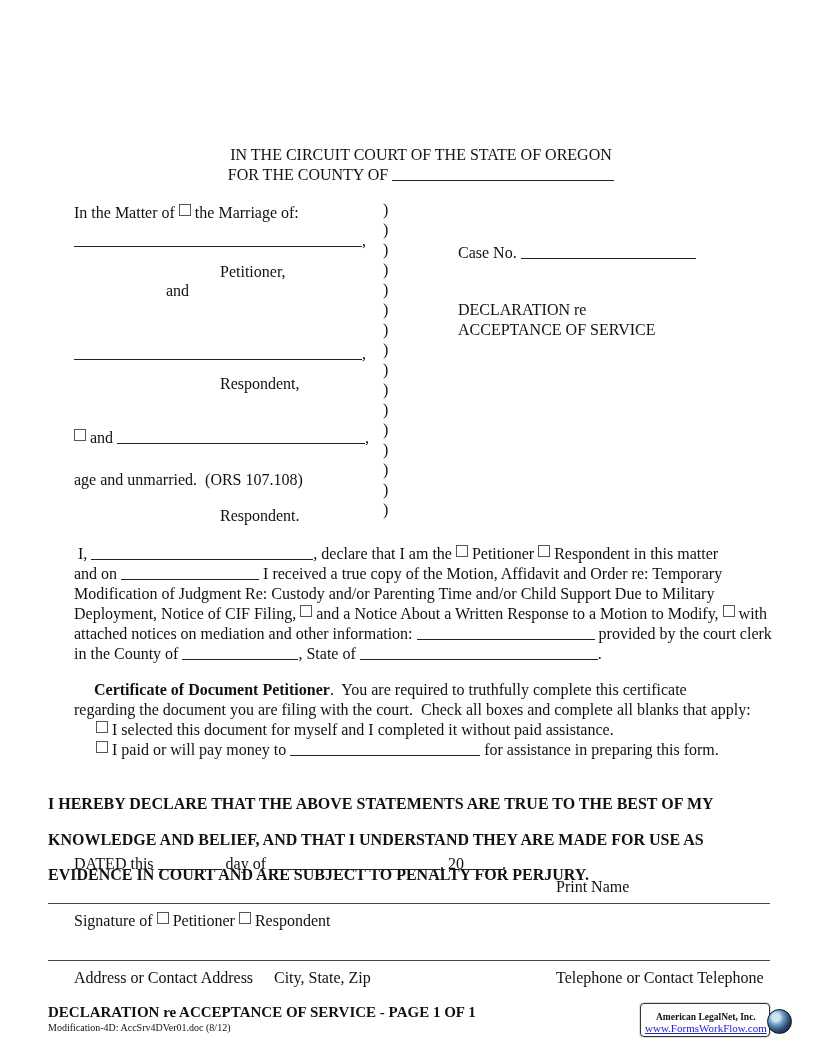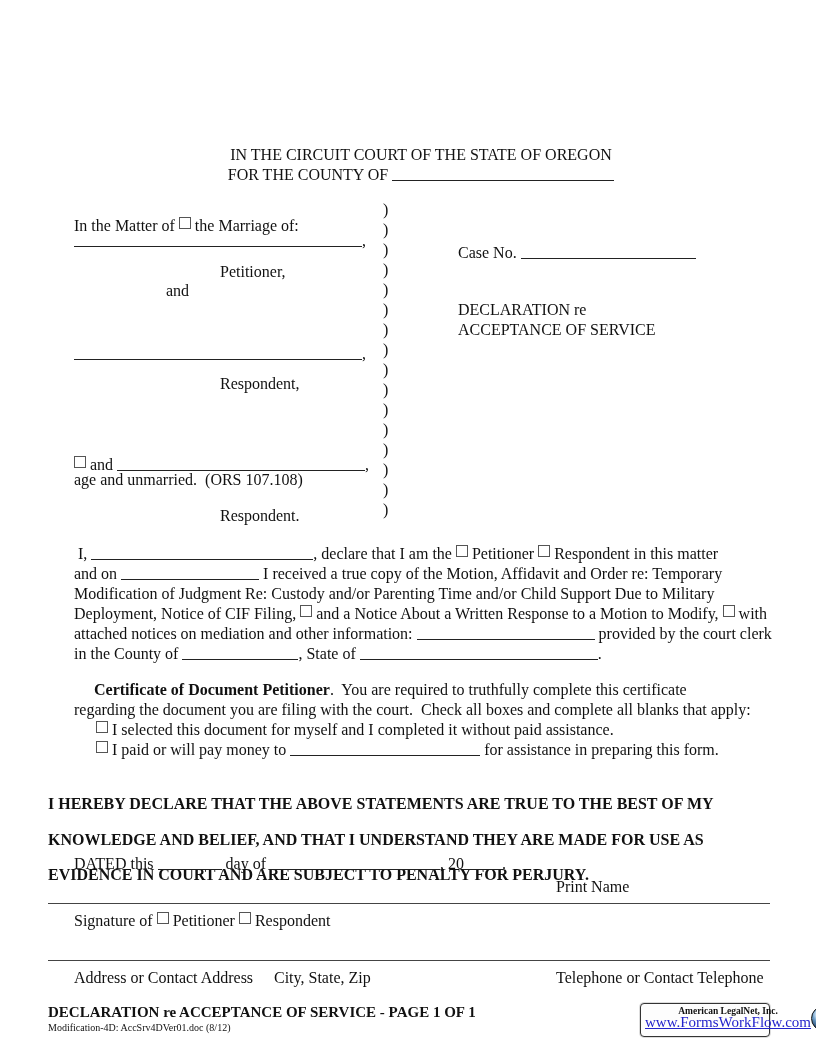--- a/index.html
+++ b/index.html
@@ -13,47 +13,47 @@
       vertical-align:2px;}
   .blank{display:inline-block;height:1px;border-bottom:1px solid #222;transform:translateY(1px);}
   .hline{position:absolute;left:48px;width:722px;border-top:1px solid #444;height:0;}
   .caption{position:absolute;left:48px;top:196px;width:722px;height:340px;}
   .parencol{position:absolute;left:335px;top:4px;line-height:20px;}
   .rightcol-item{position:absolute;left:384px;white-space:pre;}
   .boldblock{font-weight:bold;line-height:19.6px;white-space:pre;margin-top:16px;}
   .footer-title{font-weight:bold;font-size:15px;white-space:pre;}
   .footer-sub{font-size:10px;white-space:pre;}
   .badge{position:absolute;right:46px;top:1003px;width:130px;height:34px;border:1px solid #333;
-         border-radius:4px;display:flex;align-items:flex-start;justify-content:space-between;
+         border-radius:4px;display:flex;align-items:flex-end;justify-content:space-between;
          padding:2px 4px;box-sizing:border-box;background:#fdfdfd;box-shadow:0 0 0 1px #ddd;}
   .badge-text{display:flex;flex-direction:column;align-items:center;line-height:11px;}
   .badge-line1{font-size:9.5px;font-weight:bold;white-space:nowrap;}
-  .badge-line2{font-size:15px;color:#2323cc;text-decoration:underline;white-space:nowrap;cursor:pointer;}
+  .badge-line2{font-size:11px;color:#2323cc;text-decoration:underline;white-space:nowrap;cursor:pointer;}
   .globe{width:23px;height:23px;border-radius:50%;flex:0 0 auto;
          background:radial-gradient(circle at 35% 32%,#cfe4f5 0 18%,#6f9fc9 34%,#27496f 62%,#0a1828 100%);
          border:1px solid #111;}
 </style>
 </head>
 <body>
 
 <div class="page">
 
   <div class="abs center" style="top:145px;left:0;width:816px;">
     <div class="line">IN THE CIRCUIT COURT OF THE STATE OF OREGON</div>
     <div class="line">FOR THE COUNTY OF <span class="blank" style="width: 222px;"></span></div>
   </div>
 
   <div class="caption">
-    <div class="abs line" style="top:20px;left:0;">In the Matter of <span class="cb"></span> the Marriage of:</div>
+    <div class="abs line" style="top:7px;left:0;">In the Matter of <span class="cb"></span> the Marriage of:</div>
     <div class="abs line" style="top:35px;left:0;"><span class="blank" style="width: 288px;"></span>,</div>
     <div class="abs line" style="top:66px;left:146px;">Petitioner,</div>
     <div class="abs line" style="top:85px;left:92px;">and</div>
     <div class="abs line" style="top:148px;left:0;"><span class="blank" style="width: 288px;"></span>,</div>
     <div class="abs line" style="top:178px;left:146px;">Respondent,</div>
-    <div class="abs line" style="top:232px;left:0;margin-top:27px;"><span class="cb"></span> and <span class="blank" style="width: 248px;"></span>,</div>
+    <div class="abs line" style="top:232px;left:0;"><span class="cb"></span> and <span class="blank" style="width: 248px;"></span>,</div>
     <div class="abs line" style="top:274px;left:0;text-align:right;">age and unmarried.  (ORS 107.108)</div>
     <div class="abs line" style="top:310px;left:146px;">Respondent.</div>
 
     <div class="parencol">
         <div>)</div>
         <div>)</div>
         <div>)</div>
         <div>)</div>
         <div>)</div>
         <div>)</div>

